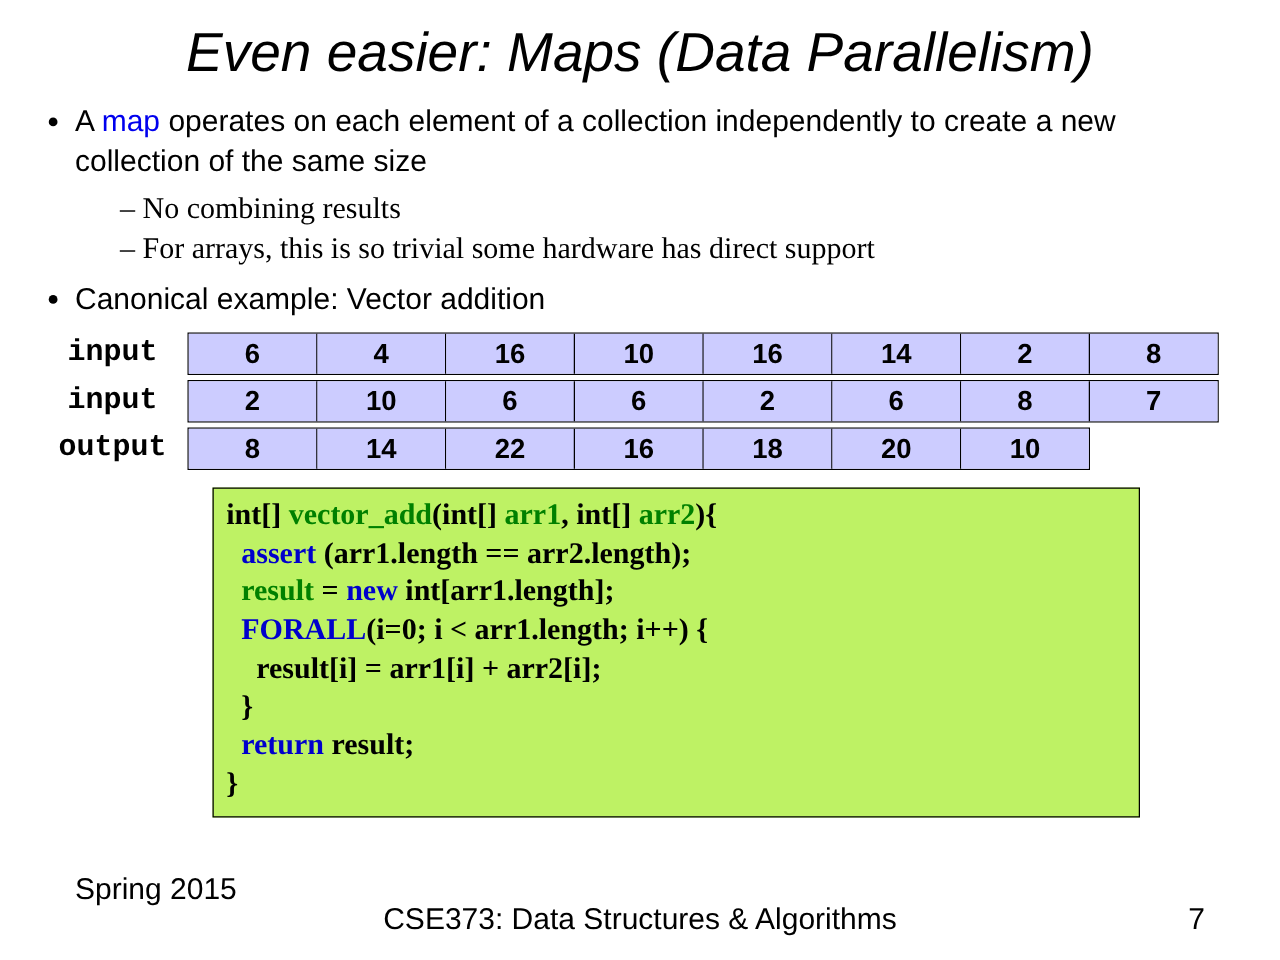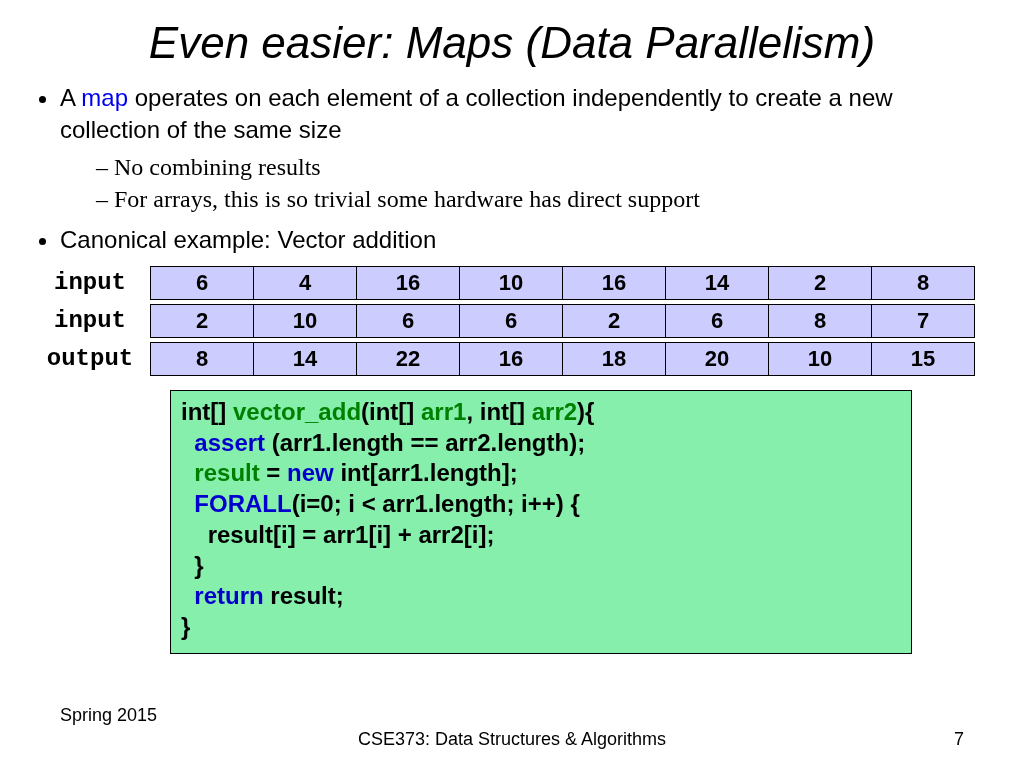--- a/index.html
+++ b/index.html
@@ -70,37 +70,37 @@
     text-align: center;
     font-size: 22px;
     font-weight: bold;
     font-family: Arial, sans-serif;
     line-height: 32px;
   }
   .cell:last-child { border-right: none; }
   .codebox {
     margin: 14px 0 0 140px;
     width: 720px;
-    background: #86efac;
+    background: #bef264;
     border: 1px solid #000;
-    font-family: Liberation Sans, sans-serif;
+    font-family: Liberation Serif, serif;
     font-weight: bold;
     font-size: 24px;
     line-height: 1.28;
     padding: 6px 10px 10px 10px;
     white-space: pre;
   }
   .kw-blue { color: #0000cc; }
   .kw-green { color: #008000; }
   .footer {
     position: absolute;
     bottom: 18px;
     left: 0;
     width: 100%;
-    font-size: 18px;
+    font-size: 24px;
     color: #000;
   }
   .footer .left { position: absolute; left: 60px; }
   .footer .center { width: 100%; text-align: center; margin-top: 24px; }
   .footer .right { position: absolute; right: 60px; bottom: 0; }
 </style>
 </head>
 <body>
 
 <div class="slide">
@@ -146,21 +146,20 @@
     <div class="array-row">
       <div class="array-label">output</div>
       <div class="array-cells">
         <div class="cell">8</div>
         <div class="cell">14</div>
         <div class="cell">22</div>
         <div class="cell">16</div>
         <div class="cell">18</div>
         <div class="cell">20</div>
         <div class="cell">10</div>
-        <div class="cell">15</div>
       </div>
     </div>
   </div>
 
   <div class="codebox"><span>int[] </span><span class="kw-green">vector_add</span><span>(int[] </span><span class="kw-green">arr1</span><span>, int[] </span><span class="kw-green">arr2</span><span>){</span>
 <span>  </span><span class="kw-blue">assert</span><span> (arr1.length == arr2.length);</span>
 <span>  </span><span class="kw-green">result</span><span> = </span><span class="kw-blue">new</span><span> int[arr1.length];</span>
 <span>  </span><span class="kw-blue">FORALL</span><span>(i=0; i &lt; arr1.length; i++) {</span>
 <span>    result[i] = arr1[i] + arr2[i];</span>
 <span>  }</span>

